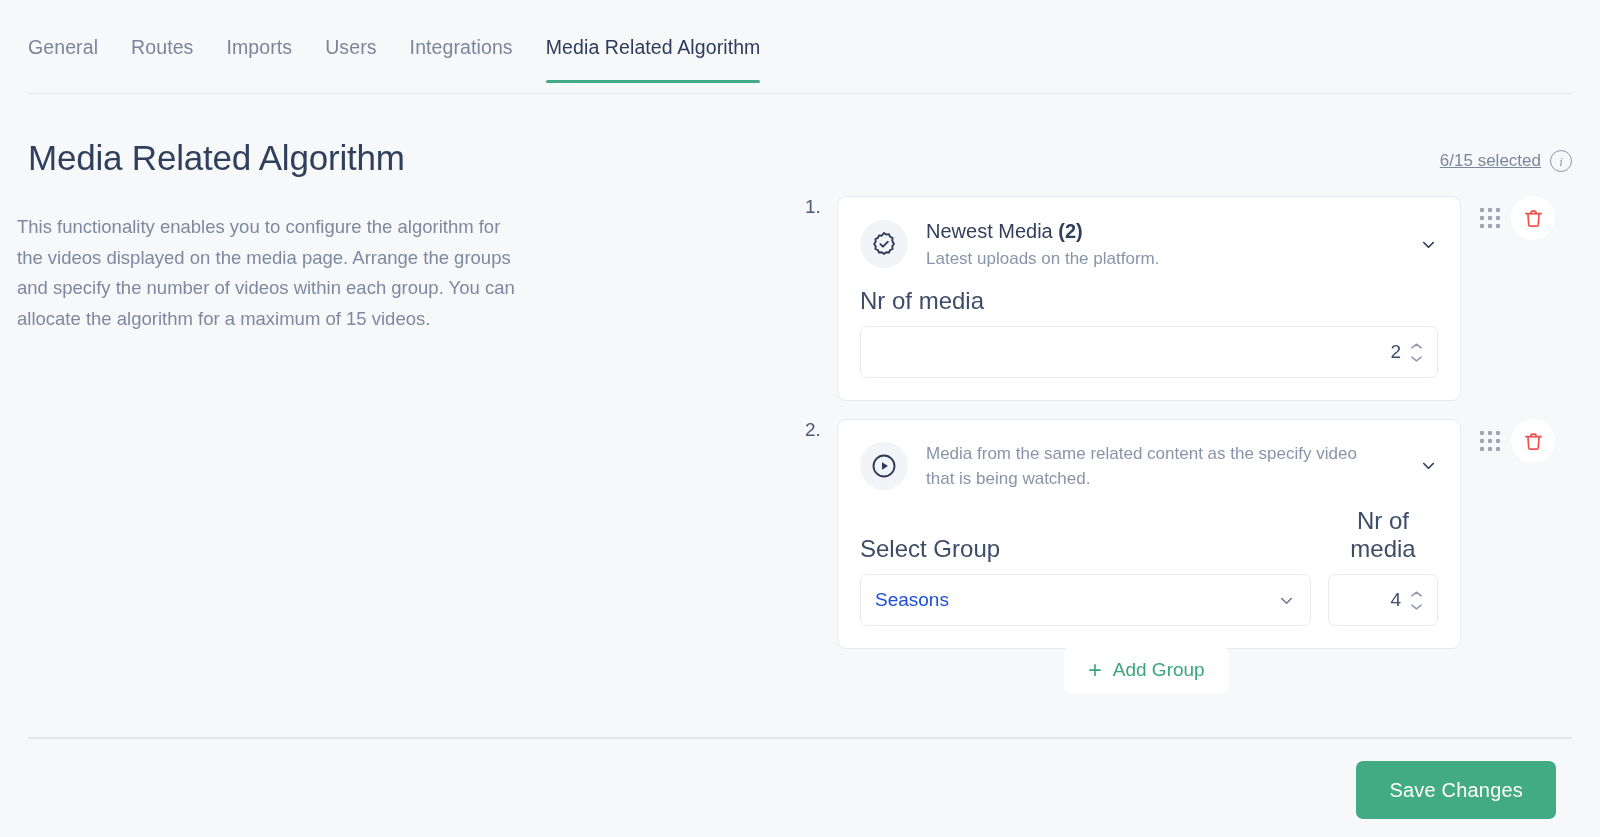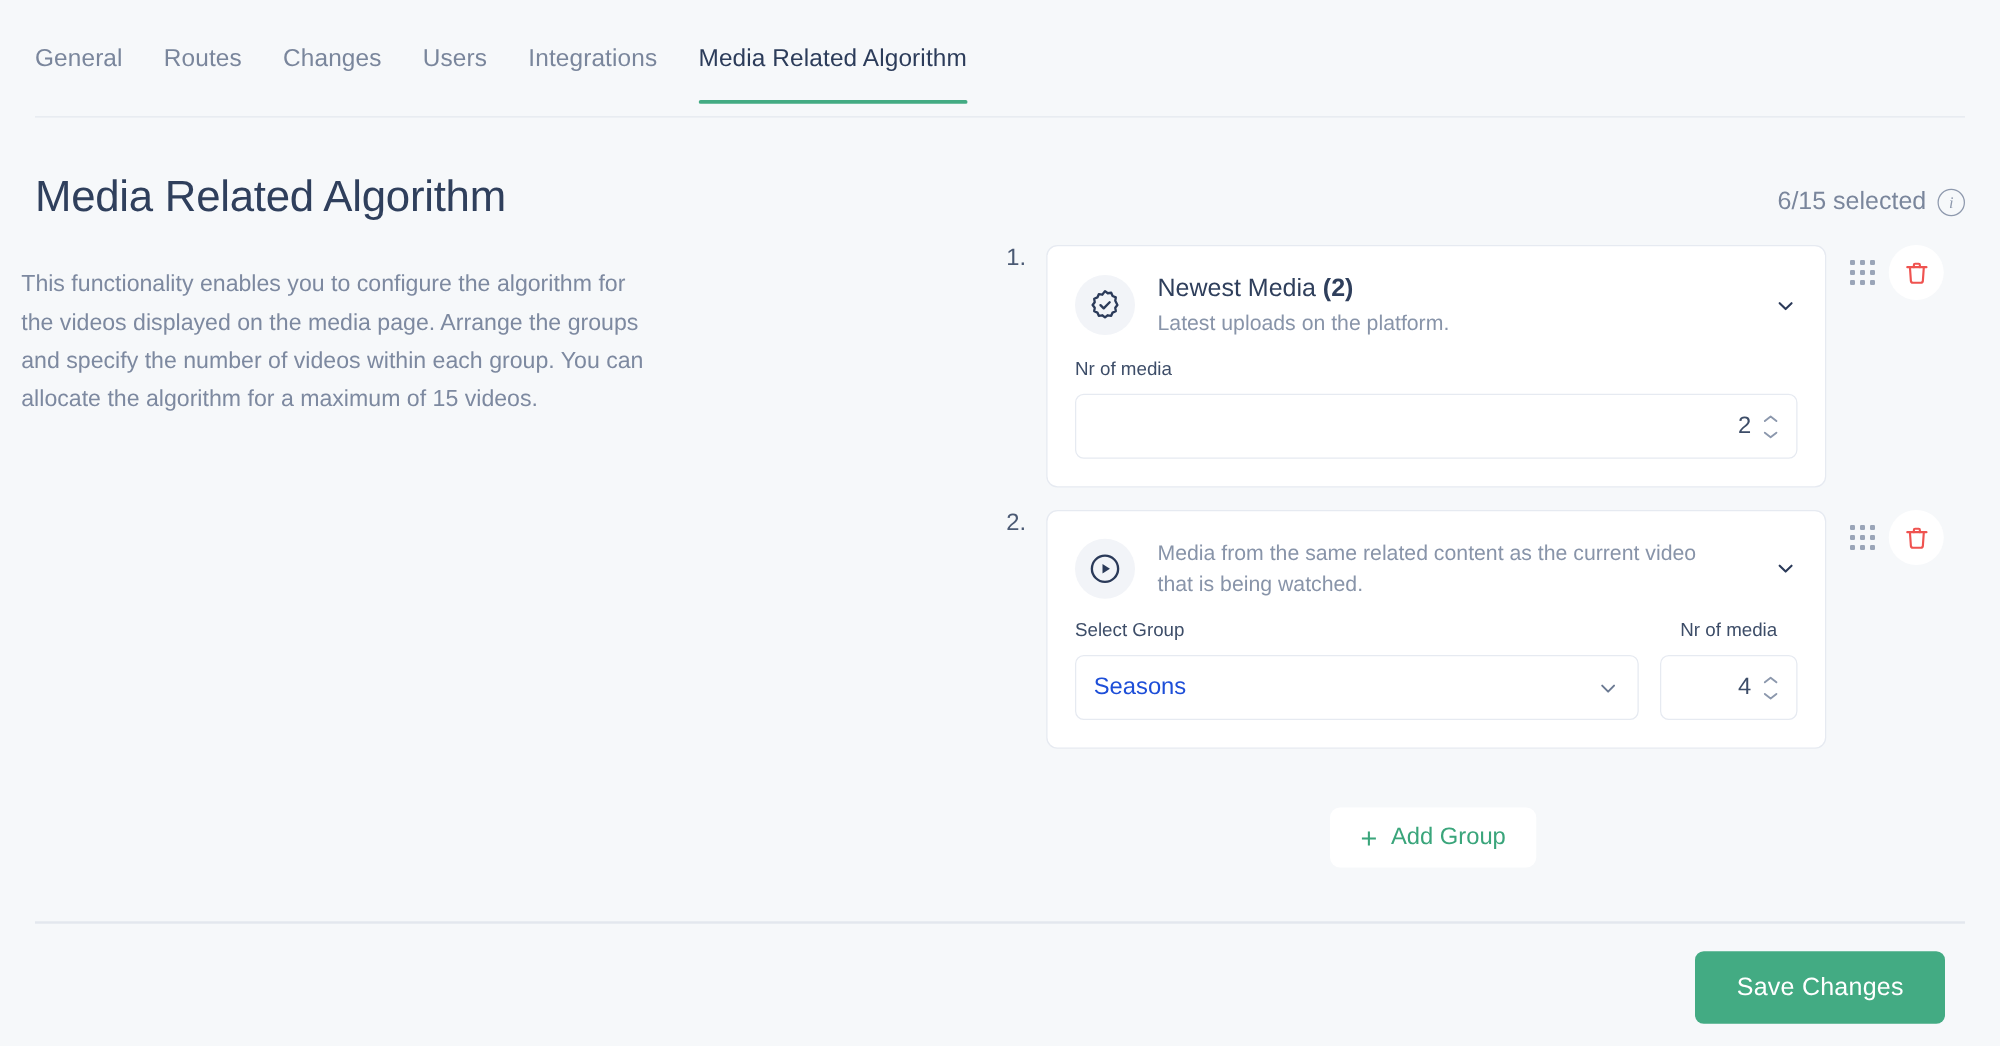--- a/index.html
+++ b/index.html
@@ -66,22 +66,23 @@
   }
   .selected-wrap {
     position: absolute;
     right: 28px;
     top: 150px;
     display: flex;
     align-items: center;
     gap: 9px;
   }
   .selected-text {
-    font-size: 20px;
+    font-size: 17px;
     color: #7a869c;
+    text-decoration: underline;
   }
   .info-icon {
     width: 22px; height: 22px;
     border: 1.6px solid #8e99ad;
     border-radius: 50%;
     display: flex;
     align-items: center;
     justify-content: center;
     color: #8e99ad;
     font-size: 13px;
@@ -163,21 +164,21 @@
     padding-left: 12px;
     cursor: pointer;
     display: flex;
     align-items: center;
   }
 
   
   .fields { margin-top: 16px; display: flex; gap: 17px; align-items: flex-end; }
   .field { display: flex; flex-direction: column; }
   .field-label {
-    font-size: 15px;
+    font-size: 24px;
     color: #3d4d68;
     margin-bottom: 11px;
   }
   .field-label.right { text-align: center; }
   .control {
     height: 52px;
     border: 1px solid #e6eaf1;
     border-radius: 7px;
     background: #fff;
     display: flex;
@@ -296,21 +297,21 @@
   }
 </style>
 </head>
 <body>
 
 <div class="page">
 
   <div class="tabbar">
     <div class="tab">General</div>
     <div class="tab">Routes</div>
-    <div class="tab">Changes</div>
+    <div class="tab">Imports</div>
     <div class="tab">Users</div>
     <div class="tab">Integrations</div>
     <div class="tab active">Media Related Algorithm</div>
   </div>
 
   <h1 class="page-title">Media Related Algorithm</h1>
 
   <div class="selected-wrap">
     <span class="selected-text">6/15 selected</span>
     <span class="info-icon">i</span>
@@ -390,21 +391,21 @@
 
       <div class="group-card">
         <div class="card-head">
           <div class="card-icon">
             <svg width="28" height="28" viewBox="0 0 24 24" fill="none" stroke="#2b3a59" stroke-width="1.6" stroke-linecap="round" stroke-linejoin="round">
               <circle cx="12" cy="12" r="9"></circle>
               <path d="M10.3 8.8l5.1 3.2-5.1 3.2z" fill="#2b3a59" stroke="none"></path>
             </svg>
           </div>
           <div class="card-texts">
-            <div class="card-sub">Media from the same related content as the current video that is being watched.</div>
+            <div class="card-sub">Media from the same related content as the specify video that is being watched.</div>
           </div>
           <div class="chev">
             <svg width="19" height="19" viewBox="0 0 24 24" fill="none" stroke="#2b3a59" stroke-width="2.1" stroke-linecap="round" stroke-linejoin="round">
               <polyline points="6,9.5 12,15.5 18,9.5"></polyline>
             </svg>
           </div>
         </div>
 
         <div class="fields">
           <div class="field field-select">

